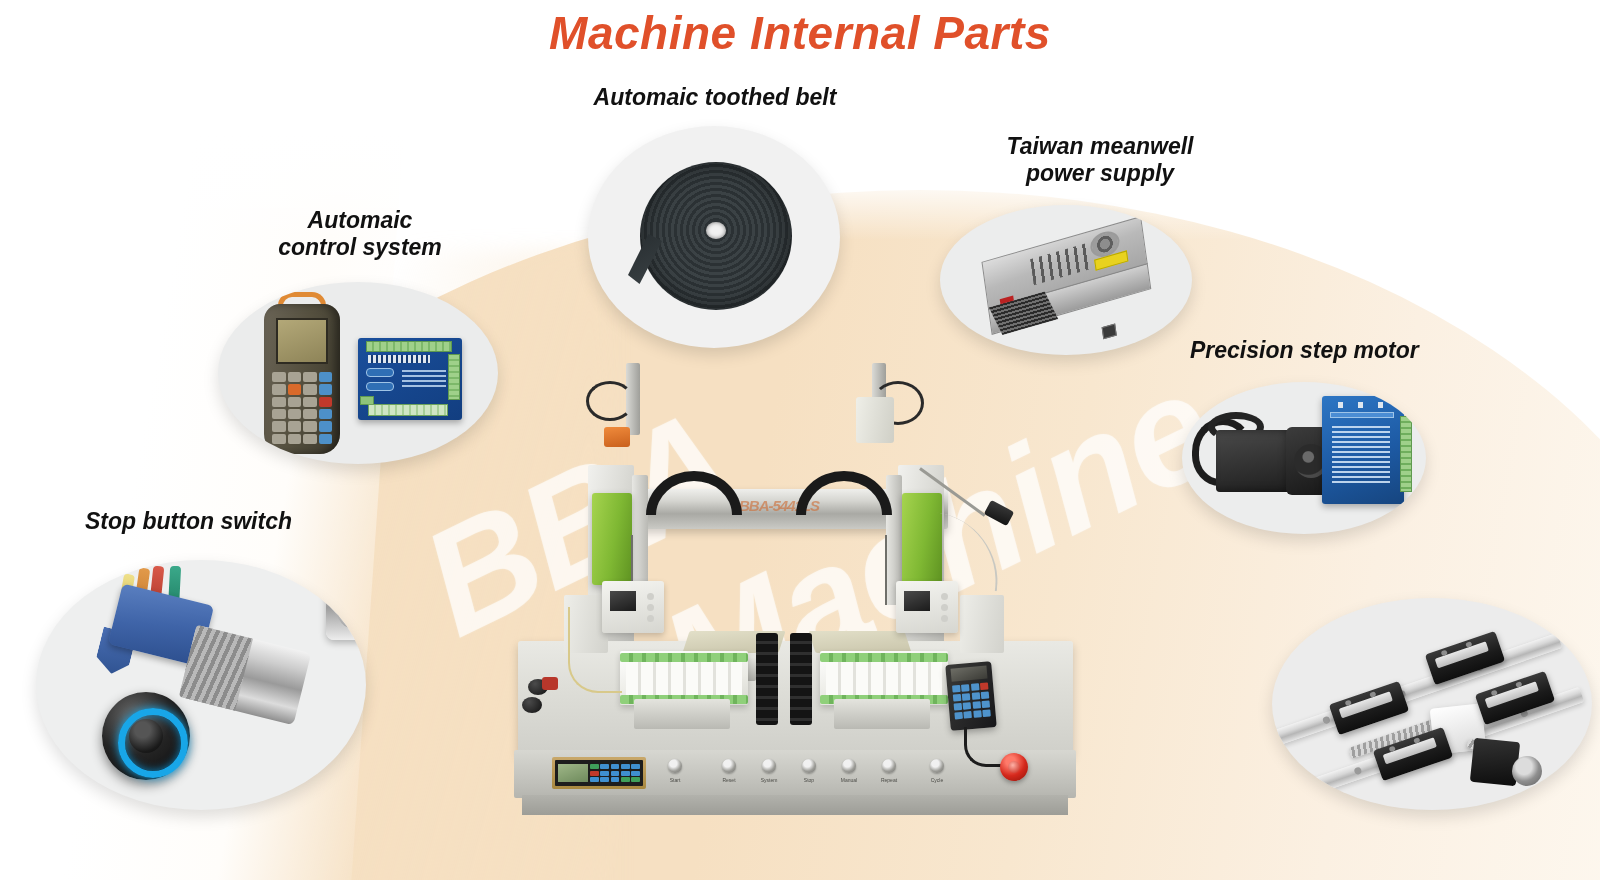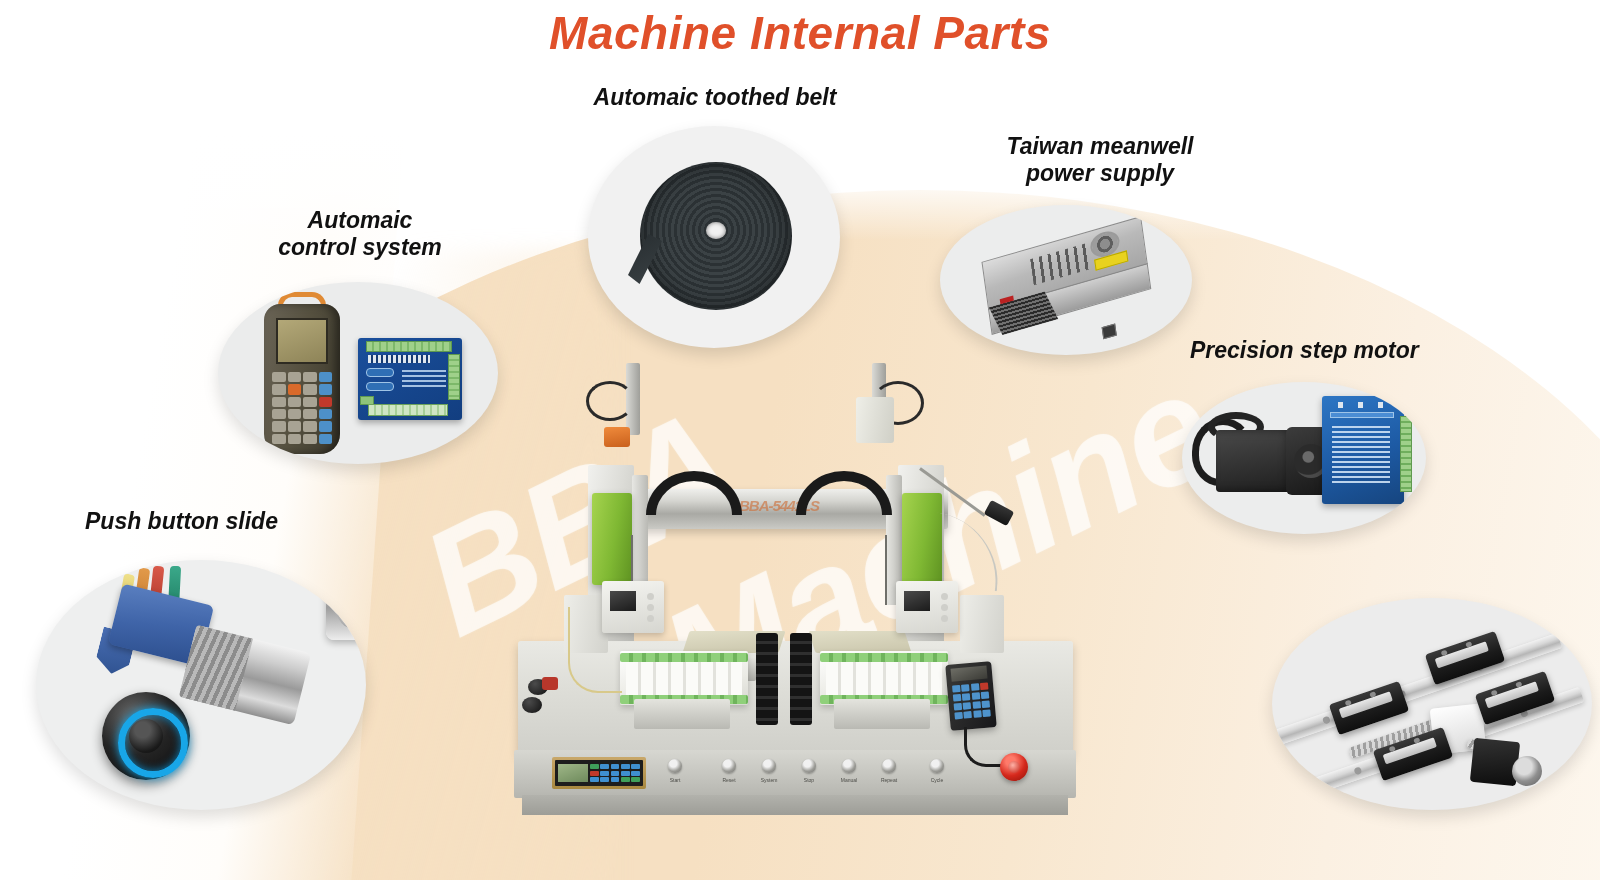--- a/index.html
+++ b/index.html
@@ -638,21 +638,21 @@
   </div>
 
   <div class="title">Machine Internal Parts</div>
 
   <div class="label" id="lbl-belt">Automaic toothed belt</div>
   <div class="label" id="lbl-power">Taiwan meanwell
 power supply</div>
   <div class="label" id="lbl-auto">Automaic
 control system</div>
   <div class="label" id="lbl-motor">Precision step motor</div>
-  <div class="label" id="lbl-push">Push button slide</div>
+  <div class="label" id="lbl-push">Stop button switch</div>
 
   <div class="bubble" id="b-belt">
     <div class="art">
       <div class="belt-coil">
         <div class="belt-hole"></div>
       </div>
       <div class="belt-tail"></div>
     </div>
   </div>
 

